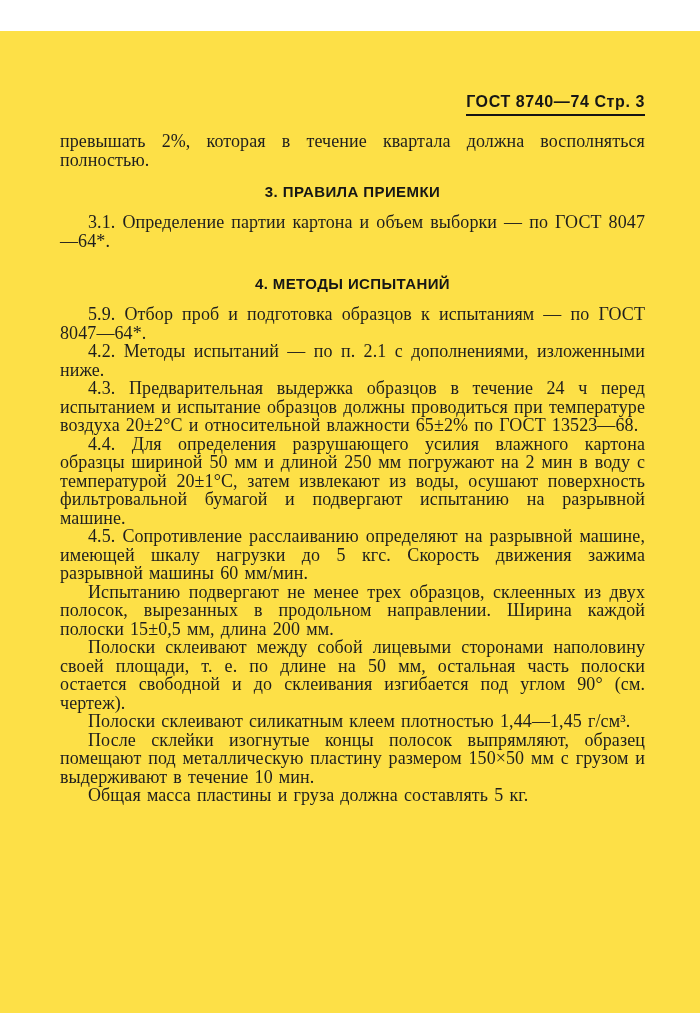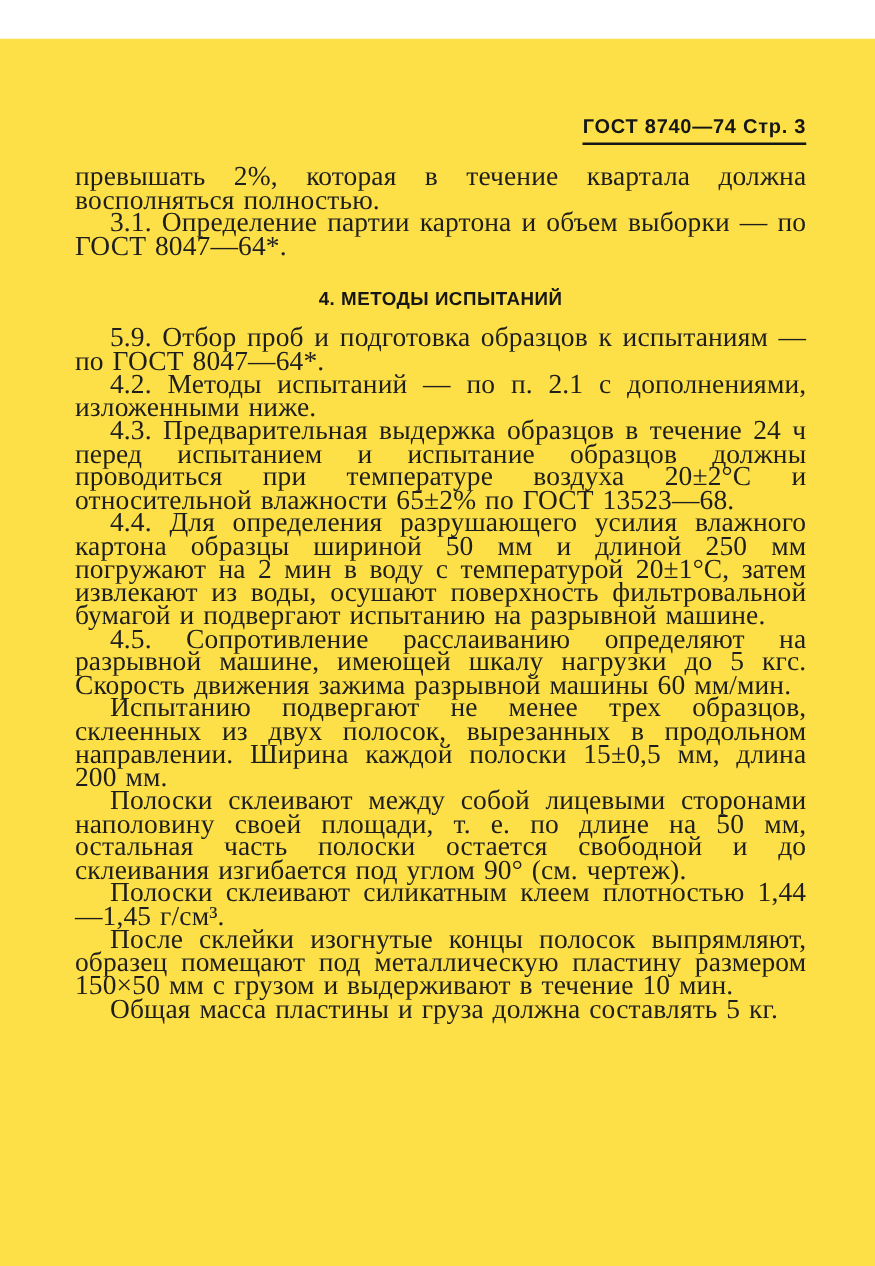--- a/index.html
+++ b/index.html
@@ -28,21 +28,21 @@
     font-family: "Liberation Sans", sans-serif;
     font-weight: bold;
     font-size: 16px;
     letter-spacing: 0.6px;
     color: #161616;
     border-bottom: 2px solid #141414;
     padding-bottom: 3px;
   }
   .body-par {
     margin: 0;
-    font-size: 22px;
+    font-size: 18px;
     line-height: 18.5px;
     text-align: justify;
     word-spacing: 1.5px;
     letter-spacing: 0.1px;
     color: #1e1e1e;
   }
   .body-par.indent {
     text-indent: 28px;
   }
   .section-heading {
@@ -79,20 +79,21 @@
 <body>
 
 <div class="page">
 
   <div class="header">
     <span class="header-ref">ГОСТ 8740—74 Стр. 3</span>
   </div>
 
   <p class="body-par">превышать 2%, которая в течение квартала должна восполняться полностью.</p>
 
+  <div class="section-heading">3. ПРАВИЛА ПРИЕМКИ</div>
 
   <p class="body-par indent">3.1. Определение партии картона и объем выборки — по ГОСТ 8047—64*.</p>
 
   <div class="section-heading big-gap">4. МЕТОДЫ ИСПЫТАНИЙ</div>
 
   <p class="body-par indent">5.9. Отбор проб и подготовка образцов к испытаниям — по ГОСТ 8047—64*.</p>
   <p class="body-par indent">4.2. Методы испытаний — по п. 2.1 с дополнениями, изложенными ниже.</p>
   <p class="body-par indent">4.3. Предварительная выдержка образцов в течение 24 ч перед испытанием и испытание образцов должны проводиться при температуре воздуха 20±2°С и относительной влажности 65±2% по ГОСТ 13523—68.</p>
   <p class="body-par indent">4.4. Для определения разрушающего усилия влажного картона образцы шириной 50 мм и длиной 250 мм погружают на 2 мин в воду с температурой 20±1°С, затем извлекают из воды, осушают поверхность фильтровальной бумагой и подвергают испытанию на разрывной машине.</p>
   <p class="body-par indent">4.5. Сопротивление расслаиванию определяют на разрывной машине, имеющей шкалу нагрузки до 5 кгс. Скорость движения зажима разрывной машины 60 мм/мин.</p>

